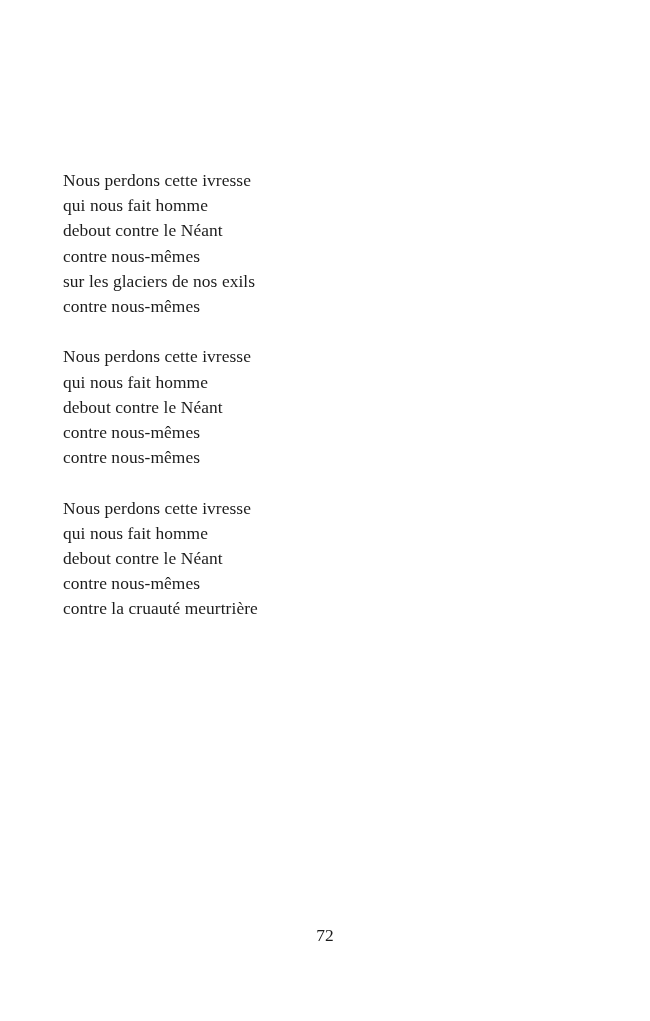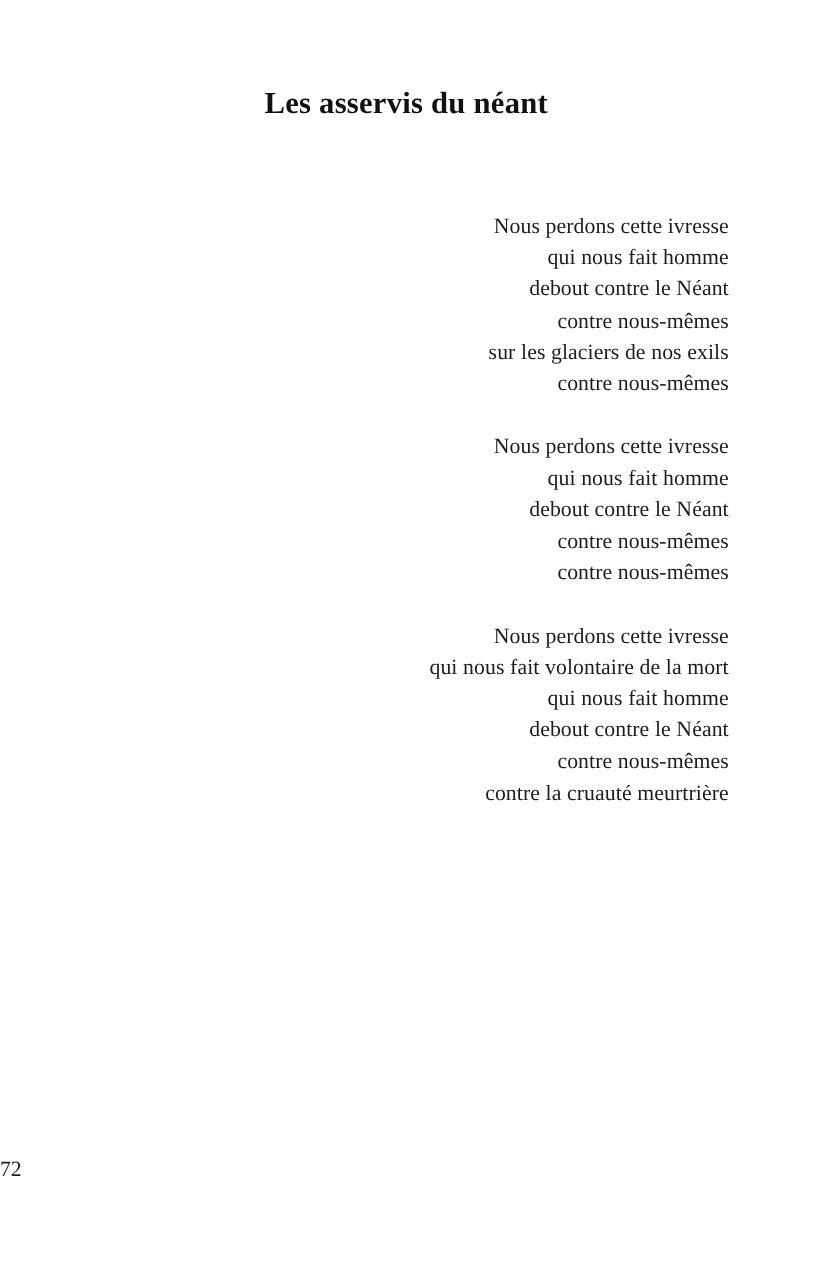--- a/index.html
+++ b/index.html
@@ -30,70 +30,68 @@
     font-weight: bold;
     letter-spacing: 0.2px;
     color: #111111;
     white-space: nowrap;
   }
   .poem-body {
     position: absolute;
     top: 168px;
     left: 63px;
     width: 520px;
-    text-align: right;
   }
   .stanza {
     margin: 0 0 25.2px 0;
   }
   .stanza:last-child {
     margin-bottom: 0;
   }
   .verse-line {
     font-size: 17.4px;
     line-height: 25.2px;
     color: #1c1c1c;
     white-space: pre;
     letter-spacing: 0.08px;
   }
   .page-number {
     position: absolute;
     top: 925px;
     left: 0;
     width: 650px;
+    text-align: center;
     font-size: 17.4px;
     color: #1c1c1c;
   }
 </style>
 </head>
 <body>
 
 <div class="page">
 
-  <h1 class="poem-title">Les asservis du néant</h1>
 
   <div class="poem-body">
       <div class="stanza">
         <div class="verse-line">Nous perdons cette ivresse</div>
         <div class="verse-line">qui nous fait homme</div>
         <div class="verse-line">debout contre le Néant</div>
         <div class="verse-line">contre nous-mêmes</div>
         <div class="verse-line">sur les glaciers de nos exils</div>
         <div class="verse-line">contre nous-mêmes</div>
       </div>
       <div class="stanza">
         <div class="verse-line">Nous perdons cette ivresse</div>
         <div class="verse-line">qui nous fait homme</div>
         <div class="verse-line">debout contre le Néant</div>
         <div class="verse-line">contre nous-mêmes</div>
         <div class="verse-line">contre nous-mêmes</div>
       </div>
       <div class="stanza">
         <div class="verse-line">Nous perdons cette ivresse</div>
-        <div class="verse-line">qui nous fait volontaire de la mort</div>
         <div class="verse-line">qui nous fait homme</div>
         <div class="verse-line">debout contre le Néant</div>
         <div class="verse-line">contre nous-mêmes</div>
         <div class="verse-line">contre la cruauté meurtrière</div>
       </div>
     </div>
 
   <div class="page-number">72</div>
 
 </div>

